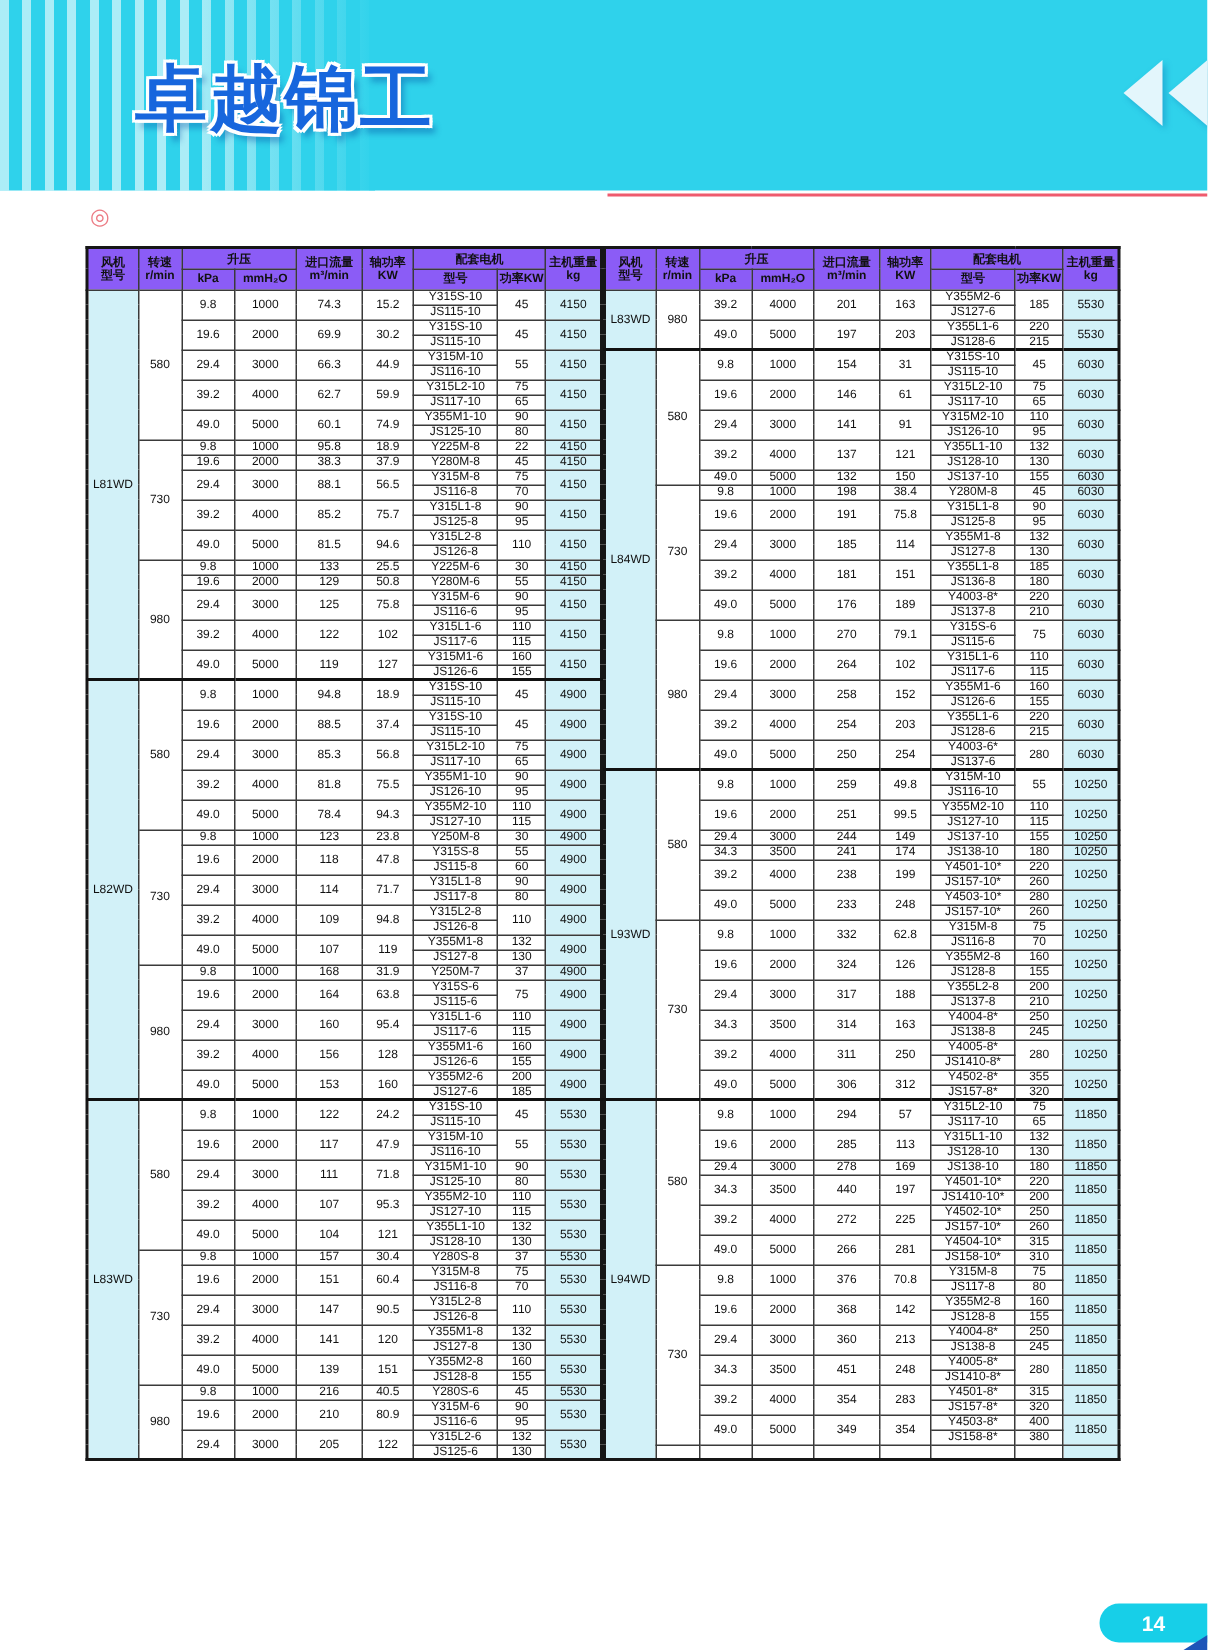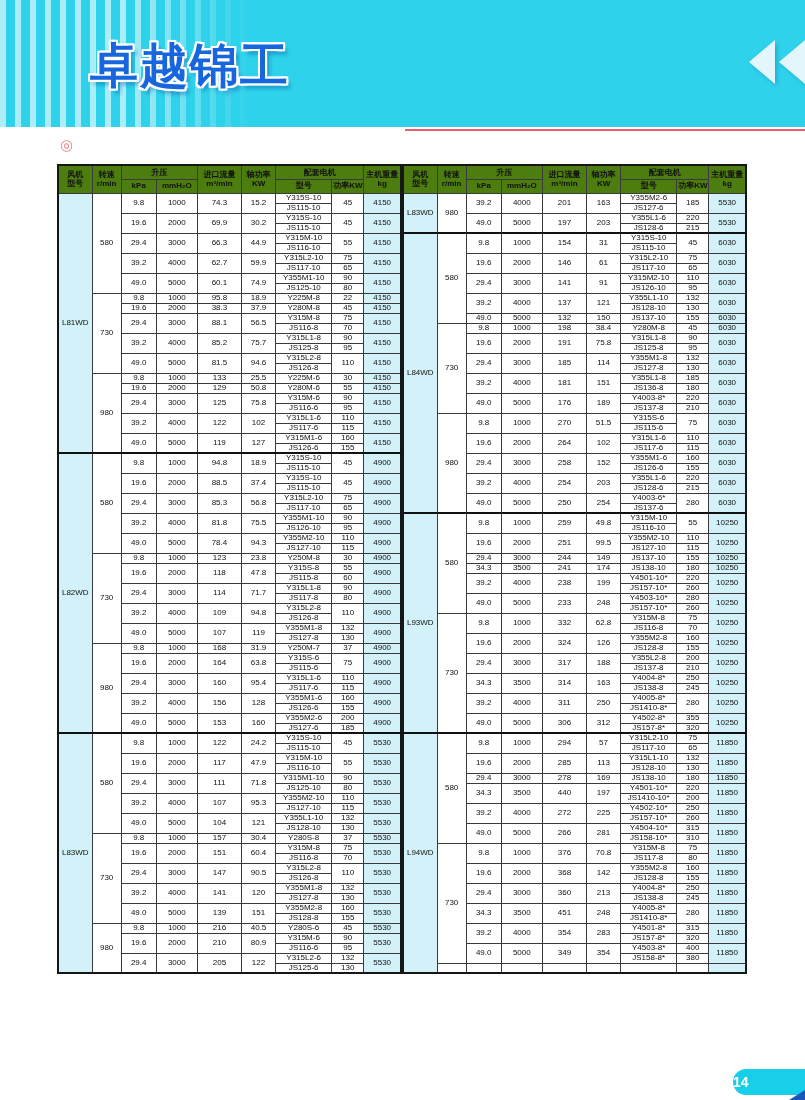--- a/index.html
+++ b/index.html
@@ -32,32 +32,32 @@
 
   
   .section-title{position:absolute;top:137px;left:60px;display:flex;align-items:center;gap:7px;}
   .bullet{color:#ec7b84;font-size:15px;line-height:1;}
   .title-text{color:var(--red);font-weight:bold;font-size:15px;letter-spacing:1.5px;
     border-bottom:2px solid var(--red);padding:0 4px 3px 0;white-space:pre;}
 
   
   .tables{position:absolute;top:164px;left:57px;display:flex;}
   table{border-collapse:collapse;table-layout:fixed;width:345px;border:2px solid #161616;}
-  th{background:#4d7c0f;font-size:8px;font-weight:bold;color:#111;
+  th{background:#8b5cf6;font-size:8px;font-weight:bold;color:#111;
      border:1px solid #3a3a3a;height:14px;line-height:1.15;padding:0;text-align:center;white-space:pre-line;}
   td{border:1px solid #3a3a3a;font-size:8px;color:#111;height:10px;line-height:1;
      padding:0;text-align:center;white-space:nowrap;overflow:hidden;}
   td.model-cell{background:var(--cyan);}
   td.wt-cell{background:var(--cyan);}
   tr.group-start td{border-top:2px solid #111;}
 
   
   .page-pill{position:absolute;top:1069px;right:0;width:72px;height:26px;background:var(--pill);
     border-radius:13px 0 0 13px;color:#fff;font-size:14px;font-weight:bold;
-    display:flex;align-items:center;justify-content:flex-start;}
+    display:flex;align-items:center;justify-content:center;}
   .corner-tri{position:absolute;right:0;bottom:0;width:0;height:0;border-style:solid;
     border-width:0 0 10px 16px;border-color:transparent transparent #1d55b8 transparent;}
 </style>
 </head>
 <body>
 
 <div class="banner">
   <div class="stripes"></div>
   <div class="stripefade"></div>
   <div class="banner-text">
@@ -826,21 +826,21 @@
         </tr>
         <tr>
           <td class="motor-model-cell">JS137-8</td>
           <td class="motor-kw-cell">210</td>
         </tr>
         <tr>
           <td class="rpm-cell" rowspan="10">980</td>
           <td class="kpa-cell" rowspan="2">9.8</td>
           <td class="mmh2o-cell" rowspan="2">1000</td>
           <td class="flow-cell" rowspan="2">270</td>
-          <td class="shaft-kw-cell" rowspan="2">51.5</td>
+          <td class="shaft-kw-cell" rowspan="2">79.1</td>
           <td class="motor-model-cell">Y315S-6</td>
           <td class="motor-kw-cell" rowspan="2">75</td>
           <td class="wt-cell" rowspan="2">6030</td>
         </tr>
         <tr>
           <td class="motor-model-cell">JS115-6</td>
         </tr>
         <tr>
           <td class="kpa-cell" rowspan="2">19.6</td>
           <td class="mmh2o-cell" rowspan="2">2000</td>

